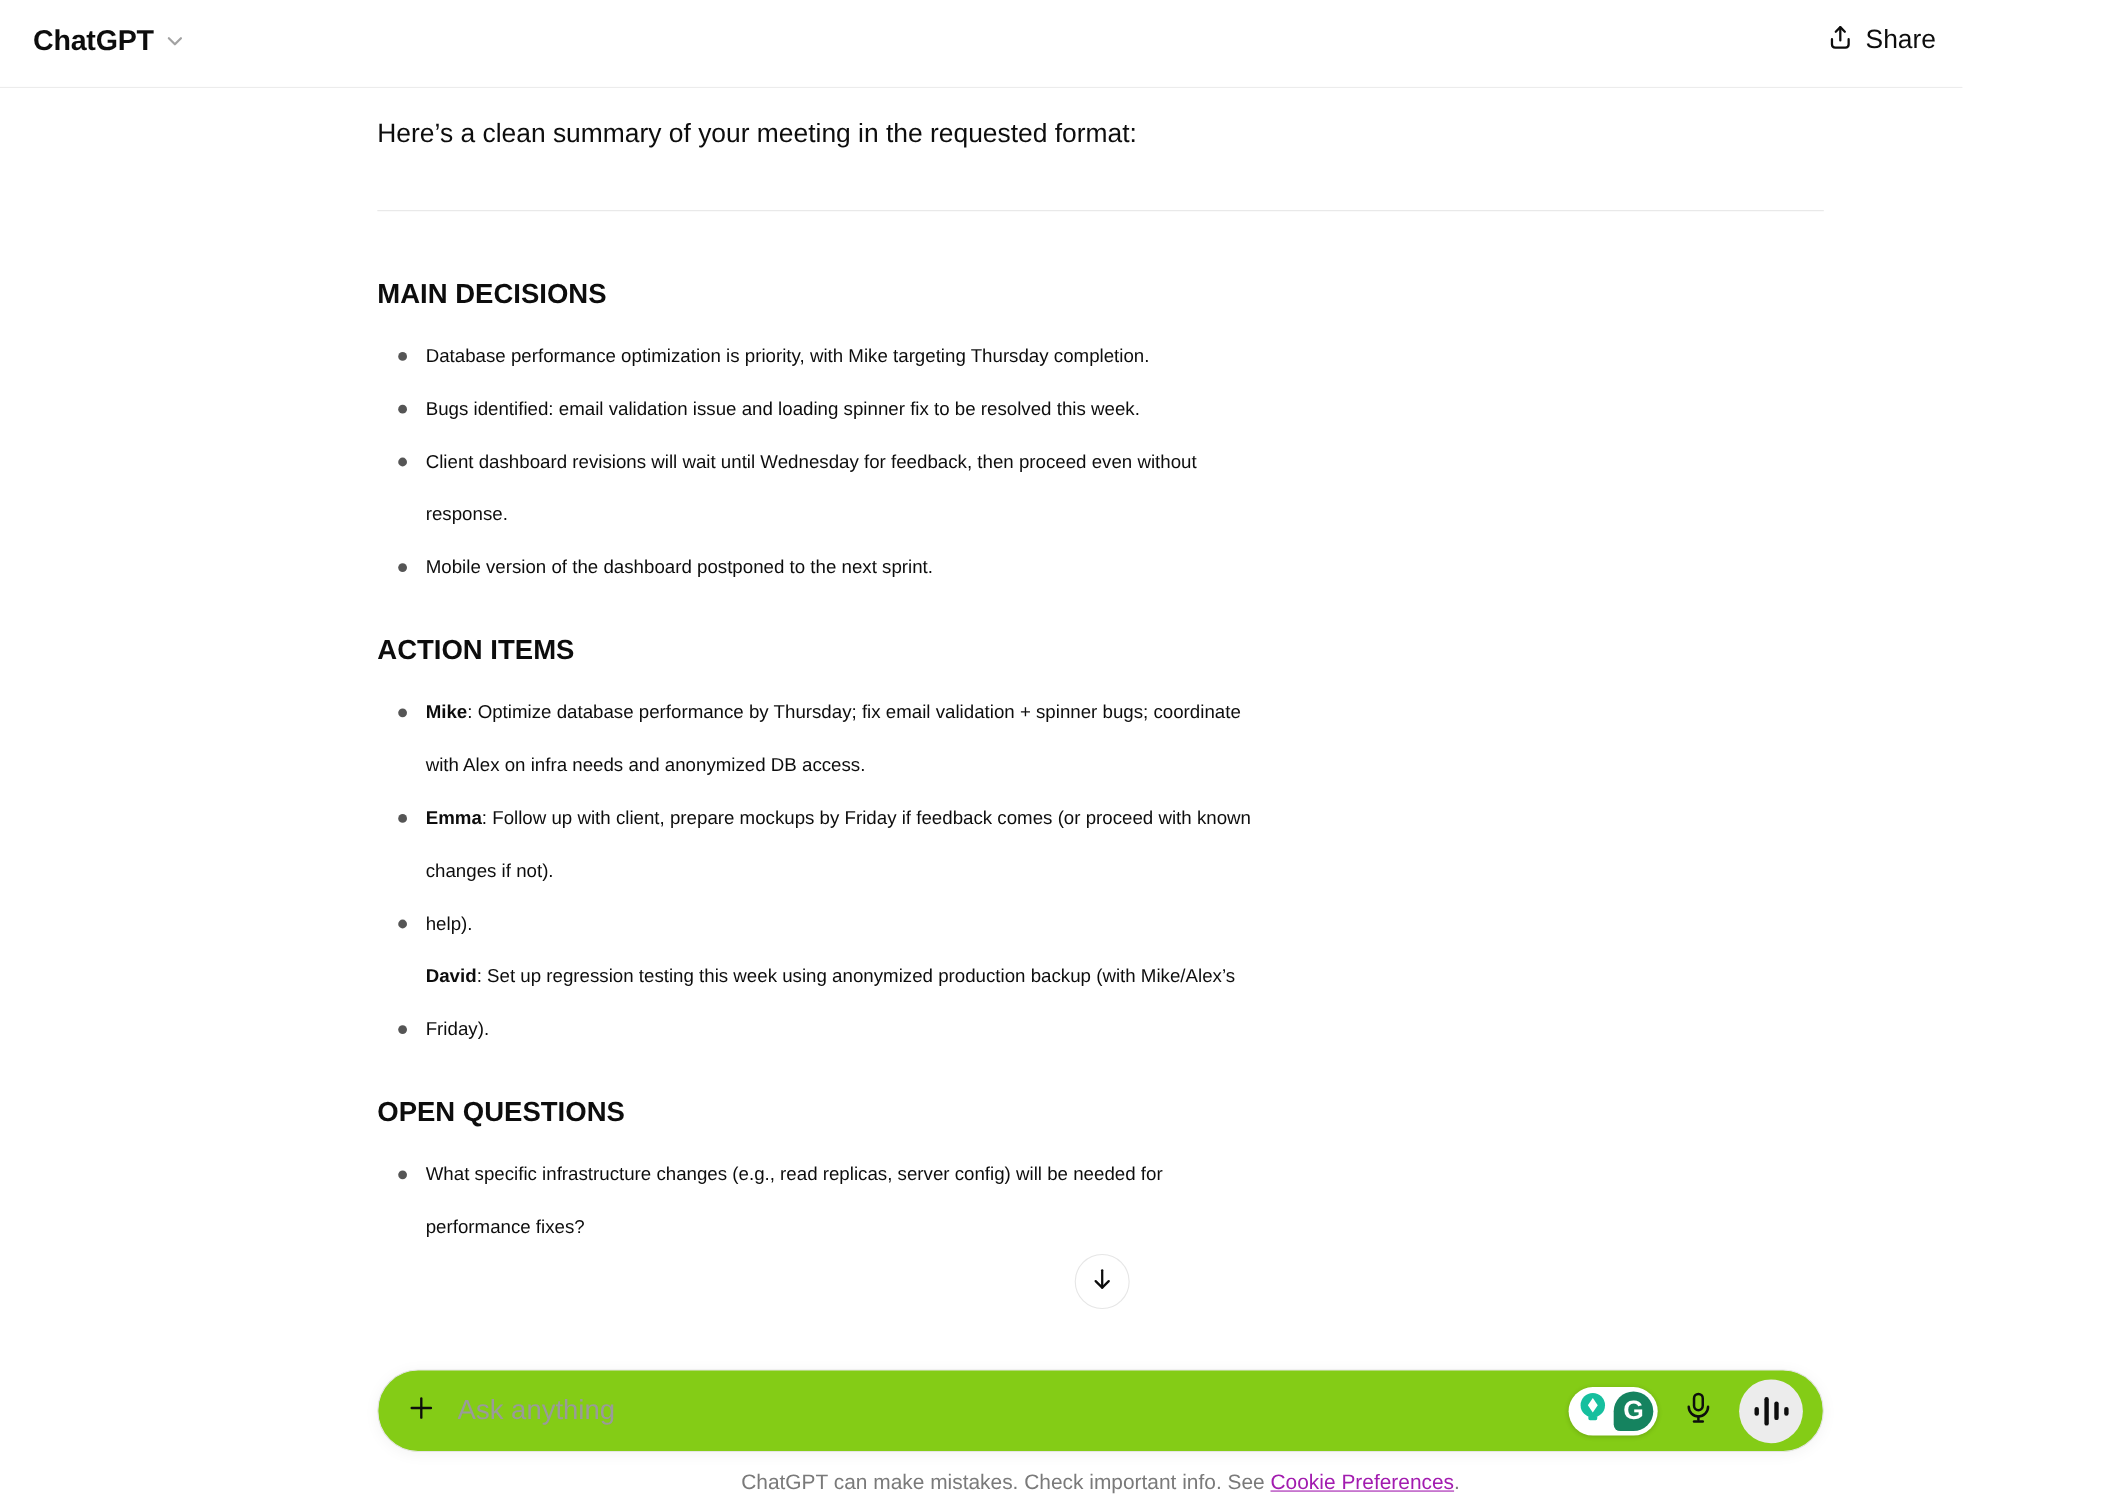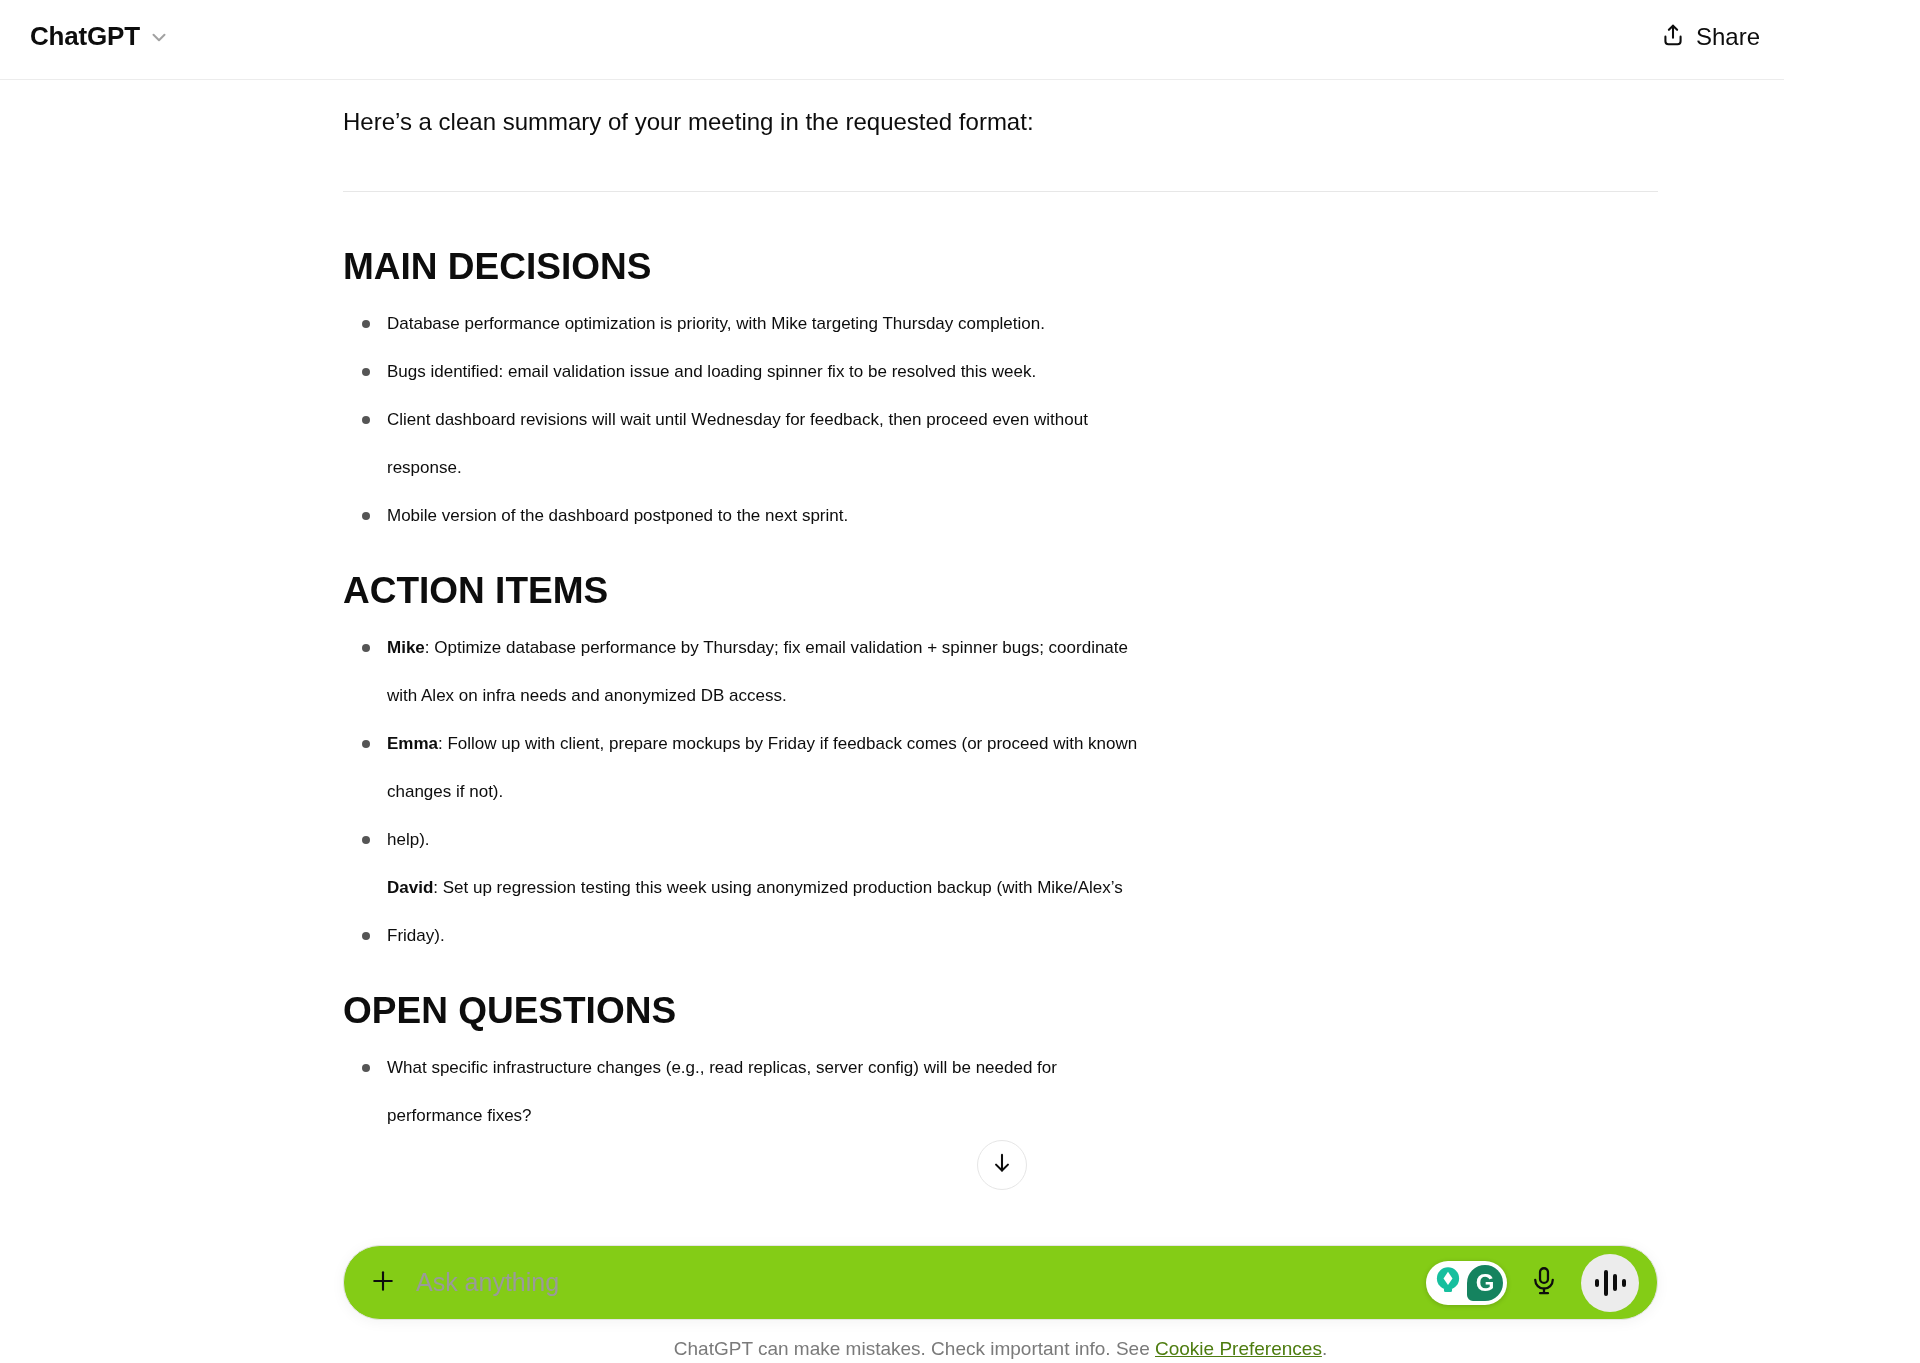--- a/index.html
+++ b/index.html
@@ -14,21 +14,21 @@
   .brand { display:flex; align-items:center; gap:8px; cursor:pointer; }
   .brand-title { font-size:26px; font-weight:600; letter-spacing:-0.2px; }
   .chevron-icon svg { display:block; }
   .share-btn { display:flex; align-items:center; gap:10px; cursor:pointer;text-align:right; }
   .share-label { font-size:24px; font-weight:450; }
 
   
   .content { position:absolute; top:80px; left:343px; width:1315px; }
   .intro { font-size:24px; line-height:48px; padding-top:18px; }
   .msg-divider { border:none; border-top:1px solid #e7e7e7; margin-top:45px; }
-  h3.sec-title { font-size:37px; line-height:38px; font-weight:700; margin:32px 0 14px; }
+  h3.sec-title { font-size:25px; line-height:38px; font-weight:700; margin:32px 0 14px; }
   h3.sec-title.first { margin-top:56px; }
   ul.msg-list { list-style:none; }
   ul.msg-list li { position:relative; padding-left:44px; font-size:17px; line-height:48px; }
   .dot { position:absolute; left:19px; top:20px; width:8px; height:8px;
          border-radius:50%; background:#555; }
   .li-text .line { display:block; }
   .line:empty { display:none; }
   .li-text b { font-weight:700; }
 
   
@@ -59,21 +59,21 @@
   .voice-btn { width:58px; height:58px; border-radius:50%; background:#ececec;
                display:flex; align-items:center; justify-content:center; cursor:pointer; }
   .voice-bars { display:flex; align-items:center; gap:5px; }
   .voice-bars i { display:block; width:4px; border-radius:3px; background:#0d0d0d; }
   .voice-bars i:nth-child(1){height:8px;} .voice-bars i:nth-child(2){height:26px;}
   .voice-bars i:nth-child(3){height:17px;} .voice-bars i:nth-child(4){height:8px;}
 
   
   .footer { position:absolute; top:1338px; left:343px; width:1315px; text-align:center;
             font-size:19px; color:#7a7a7a; }
-  .footer a { color:#4d7c0f; text-decoration:underline; cursor:pointer; }
+  .footer a { color:#a21caf; text-decoration:underline; cursor:pointer; }
 </style>
 </head>
 <body>
 
 <div class="header">
   <div class="brand">
     <span class="brand-title">ChatGPT</span>
     <span class="chevron-icon">
       <svg width="22" height="22" viewBox="0 0 24 24" fill="none" stroke="#a2a2a2" stroke-width="2.2" stroke-linecap="round" stroke-linejoin="round">
           <path d="M6 9.5l6 6 6-6"></path>

